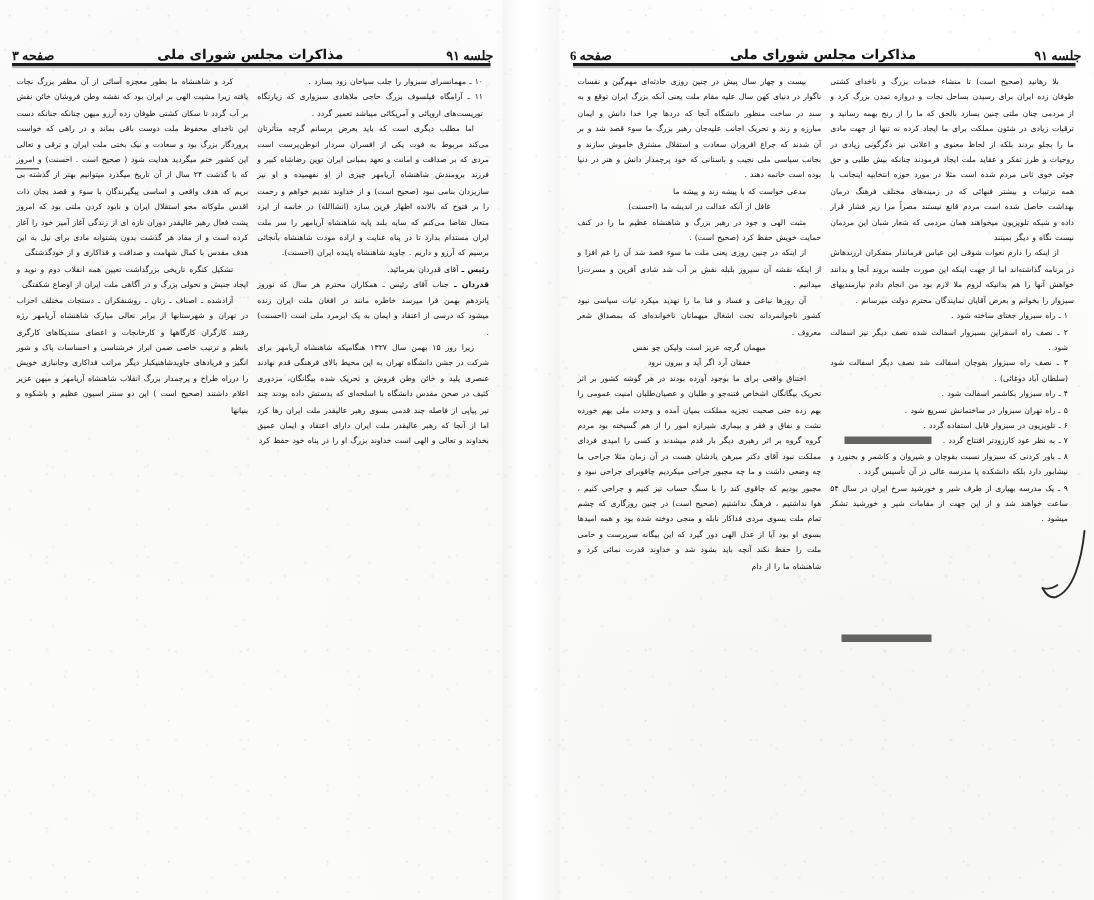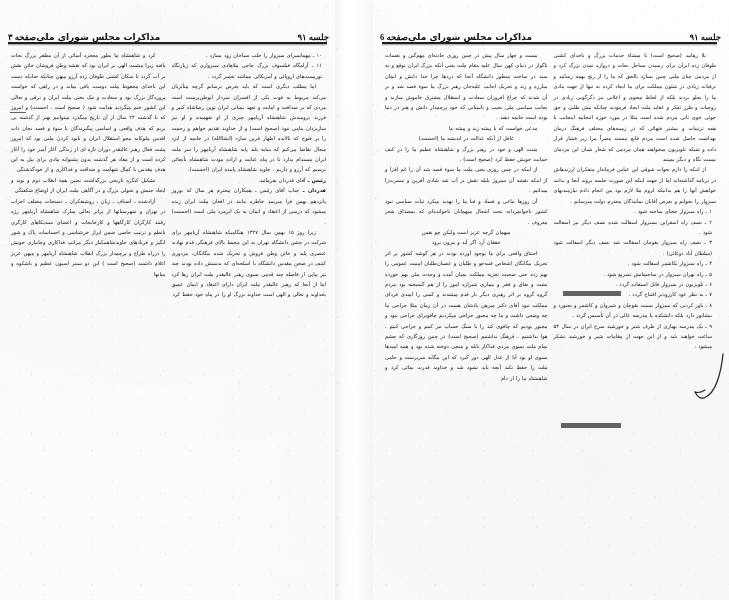--- a/index.html
+++ b/index.html
@@ -48,21 +48,21 @@
   
   .pg-header{
     position:absolute;top:26px;height:16px;
     direction:rtl;
     font-size:8.5px;font-weight:bold;color:#2b2b2b;
     display:flex;align-items:flex-end;
   }
   #page-right .pg-header{left:8px;right:8px;}
   #page-left  .pg-header{left:8px;right:8px;}
   .hdr-side{flex:0 0 auto;white-space:nowrap;letter-spacing:.3px;font-family:Liberation Serif, serif;}
-  .hdr-title{flex:1 1 auto;text-align:left;white-space:nowrap;
+  .hdr-title{flex:1 1 auto;text-align:center;white-space:nowrap;
     font-size:9px;letter-spacing:.2px;}
   .hdr-rule{
     position:absolute;height:2.4px;background:#1d1d1d;top:42px;
     box-shadow:0 1.4px 0 rgba(0,0,0,.28);
   }
   #page-right .hdr-rule{left:10px;right:12px;}
   #page-left  .hdr-rule{left:8px;right:10px;}
 
   
   .cols{position:absolute;top:50px;bottom:6px;display:flex;direction:rtl;}

